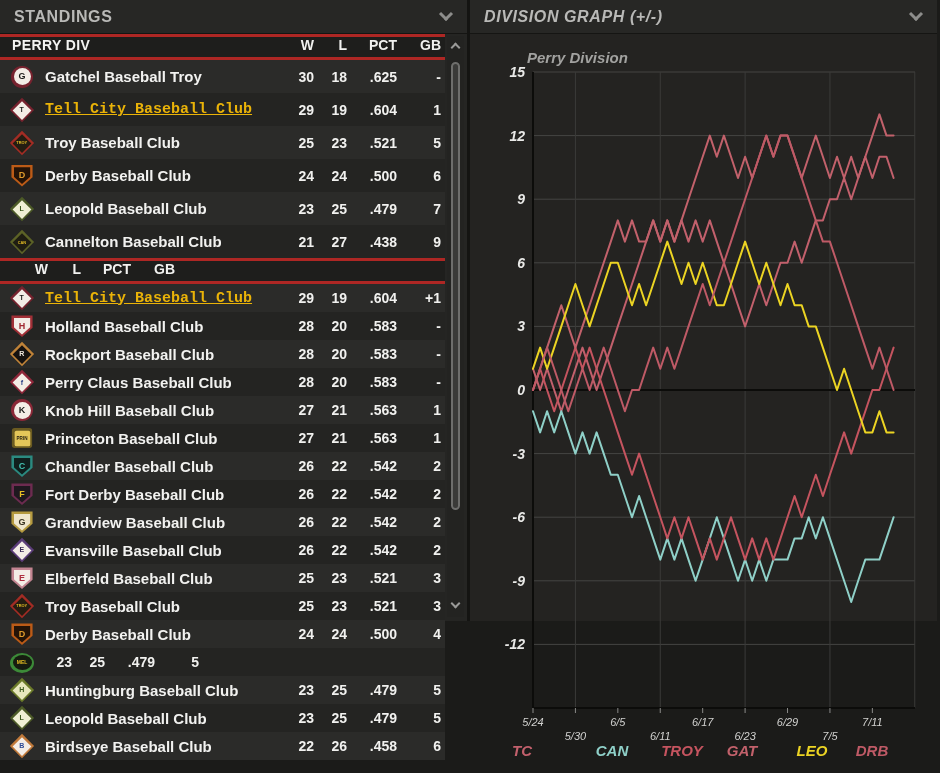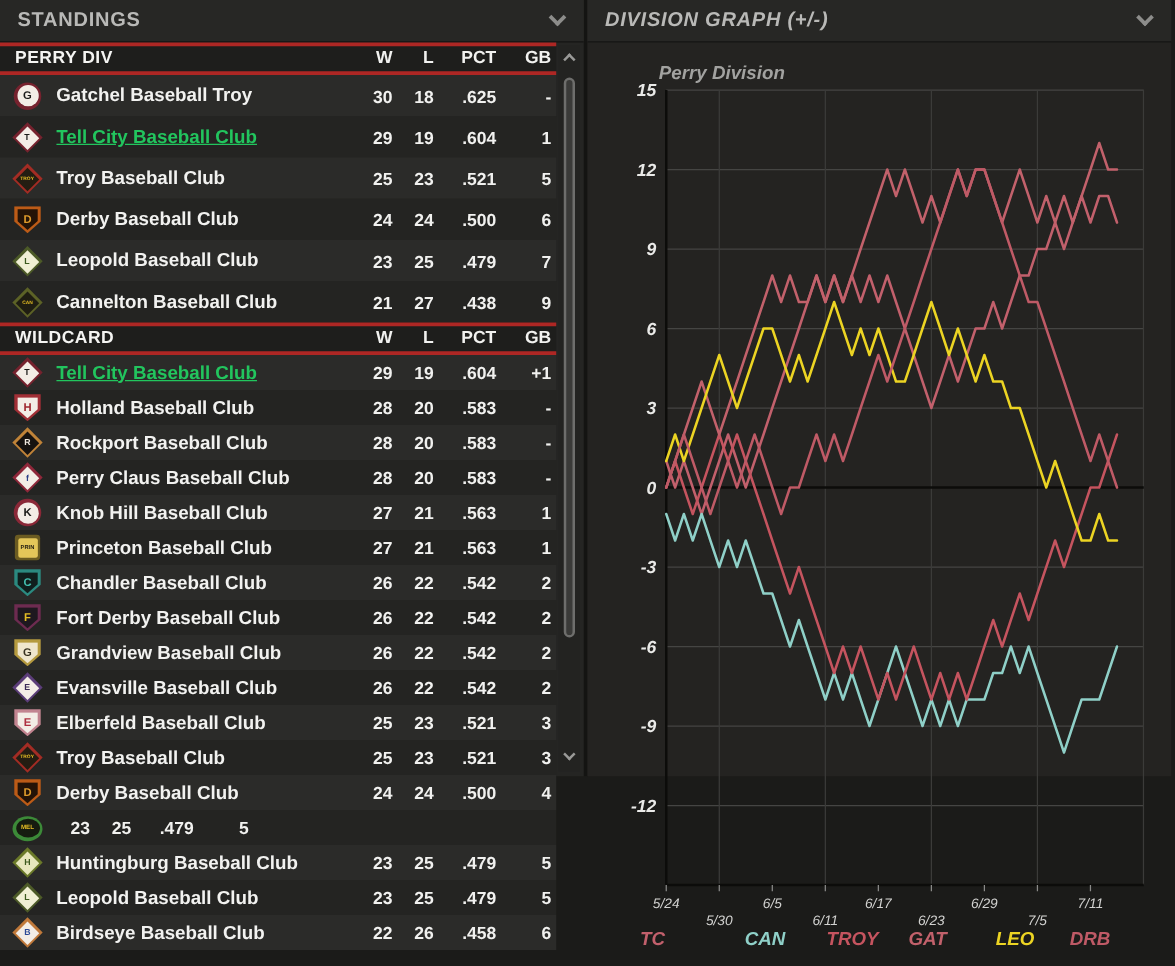--- a/index.html
+++ b/index.html
@@ -28,21 +28,21 @@
                     padding:0 4px 0 12px; }
   .sec-name { flex:1; color:#f4f4f2; font-size:14px; font-weight:bold; letter-spacing:.4px; }
   .col { text-align:right; color:#f1f1ef; font-size:14px; font-weight:bold; }
   .col-w { width:36px; } .col-l { width:33px; } .col-pct { width:50px; } .col-gb { width:44px; }
 
   .team-row { display:flex; align-items:center; padding:0 4px 0 8px; }
   .team-row.perry { height:33px; } .team-row.wild { height:28px; }
   .team-row.even { background:#2b2b29; } .team-row.odd { background:#242422; }
   .team-name { flex:1; color:#f2f2f0; font-size:15px; font-weight:bold; margin-left:9px;
                white-space:nowrap; overflow:hidden; }
-  .team-name.hl { color:#22c55e; text-decoration:underline; }
+  .team-name.hl { color:#eab308; text-decoration:underline;font-family:Liberation Mono, monospace; }
 
   
   .logo-wrap { width:28px; display:flex; align-items:center; justify-content:center; flex:none; }
   .logo-shape { position:relative; width:22px; height:22px; }
   .logo-inner { position:absolute; inset:2.5px; display:flex; align-items:center; justify-content:center; }
   .logo-text { font-weight:bold; font-size:9px; line-height:1; }
   .logo-text.tiny { font-size:5px; letter-spacing:0; }
   .shape-circle, .shape-circle .logo-inner { border-radius:50%; }
   .shape-diamond { transform:rotate(45deg) scale(.78); }
   .shape-diamond .logo-text { transform:rotate(-45deg); }
@@ -168,21 +168,20 @@
             </span>
     </span>
     <span class="team-name">Cannelton Baseball Club</span>
     <span class="col col-w">21</span>
     <span class="col col-l">27</span>
     <span class="col col-pct">.438</span>
     <span class="col col-gb">9</span>
   </div>
 
   <div class="section-header">
-    <span class="sec-name">WILDCARD</span>
     <span class="col col-w">W</span>
     <span class="col col-l">L</span>
     <span class="col col-pct">PCT</span>
     <span class="col col-gb">GB</span>
   </div>
 
   <div class="team-row wild even">
     <span class="logo-wrap">
       <span class="logo-shape shape-diamond" style="background: rgb(118, 34, 46);">
               <span class="logo-inner" style="background: rgb(243, 237, 230);">

